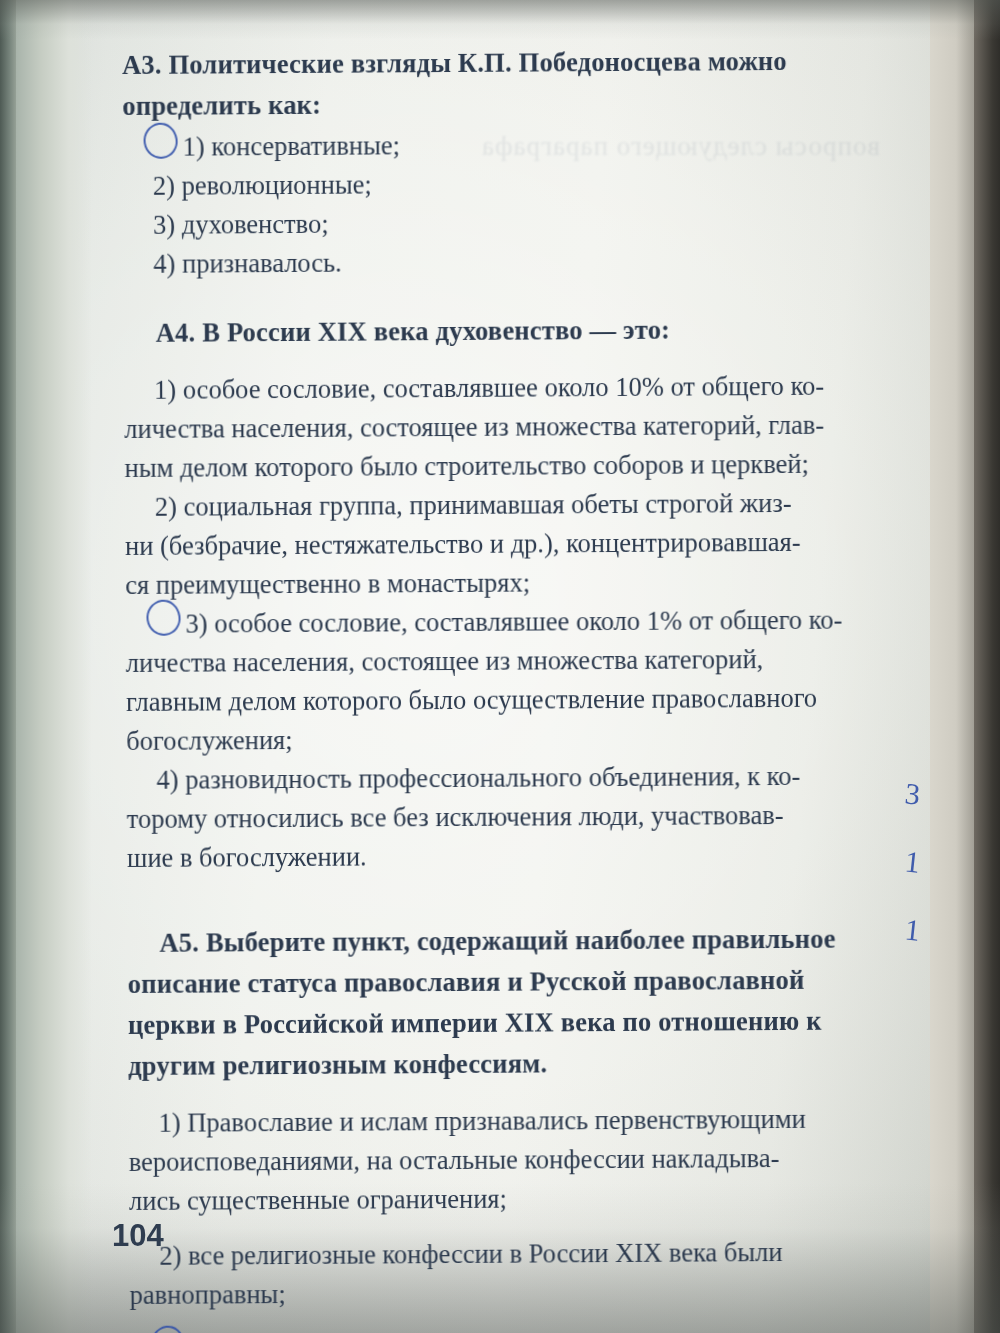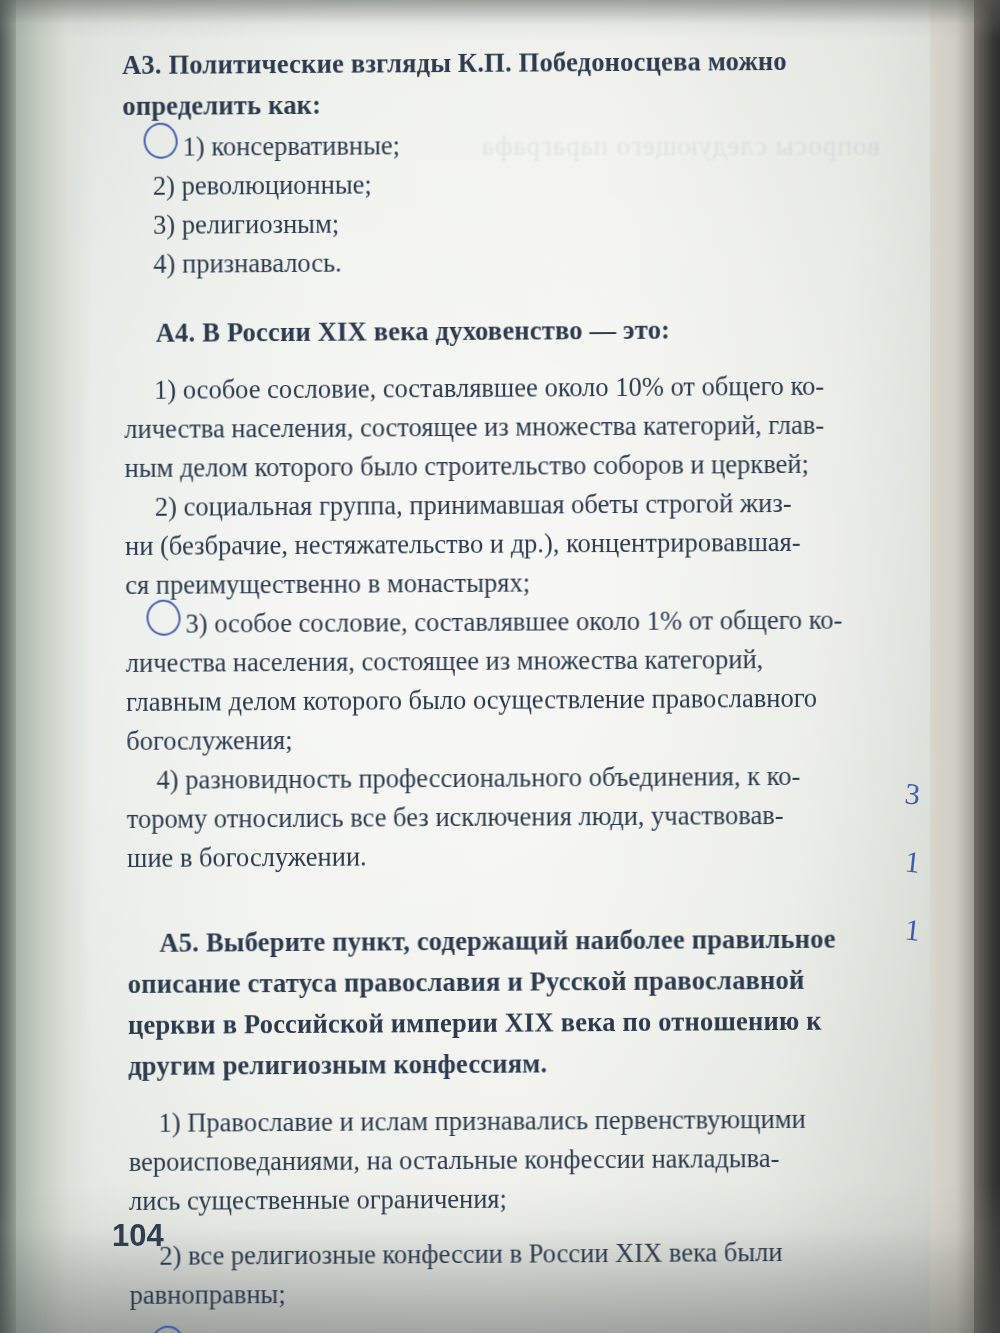--- a/index.html
+++ b/index.html
@@ -173,21 +173,21 @@
       <p class="opt">
         <span class="circled">1)</span>
         <span>консервативные;</span>
       </p>
       <p class="opt">
         <span>2)</span>
         <span>революционные;</span>
       </p>
       <p class="opt">
         <span>3)</span>
-        <span>религиозным;</span>
+        <span>духовенство;</span>
       </p>
       <p class="opt">
         <span>4)</span>
         <span>признавалось.</span>
       </p>
     </div>
 
     <div class="gap-m"></div>
 
     <div class="block">

